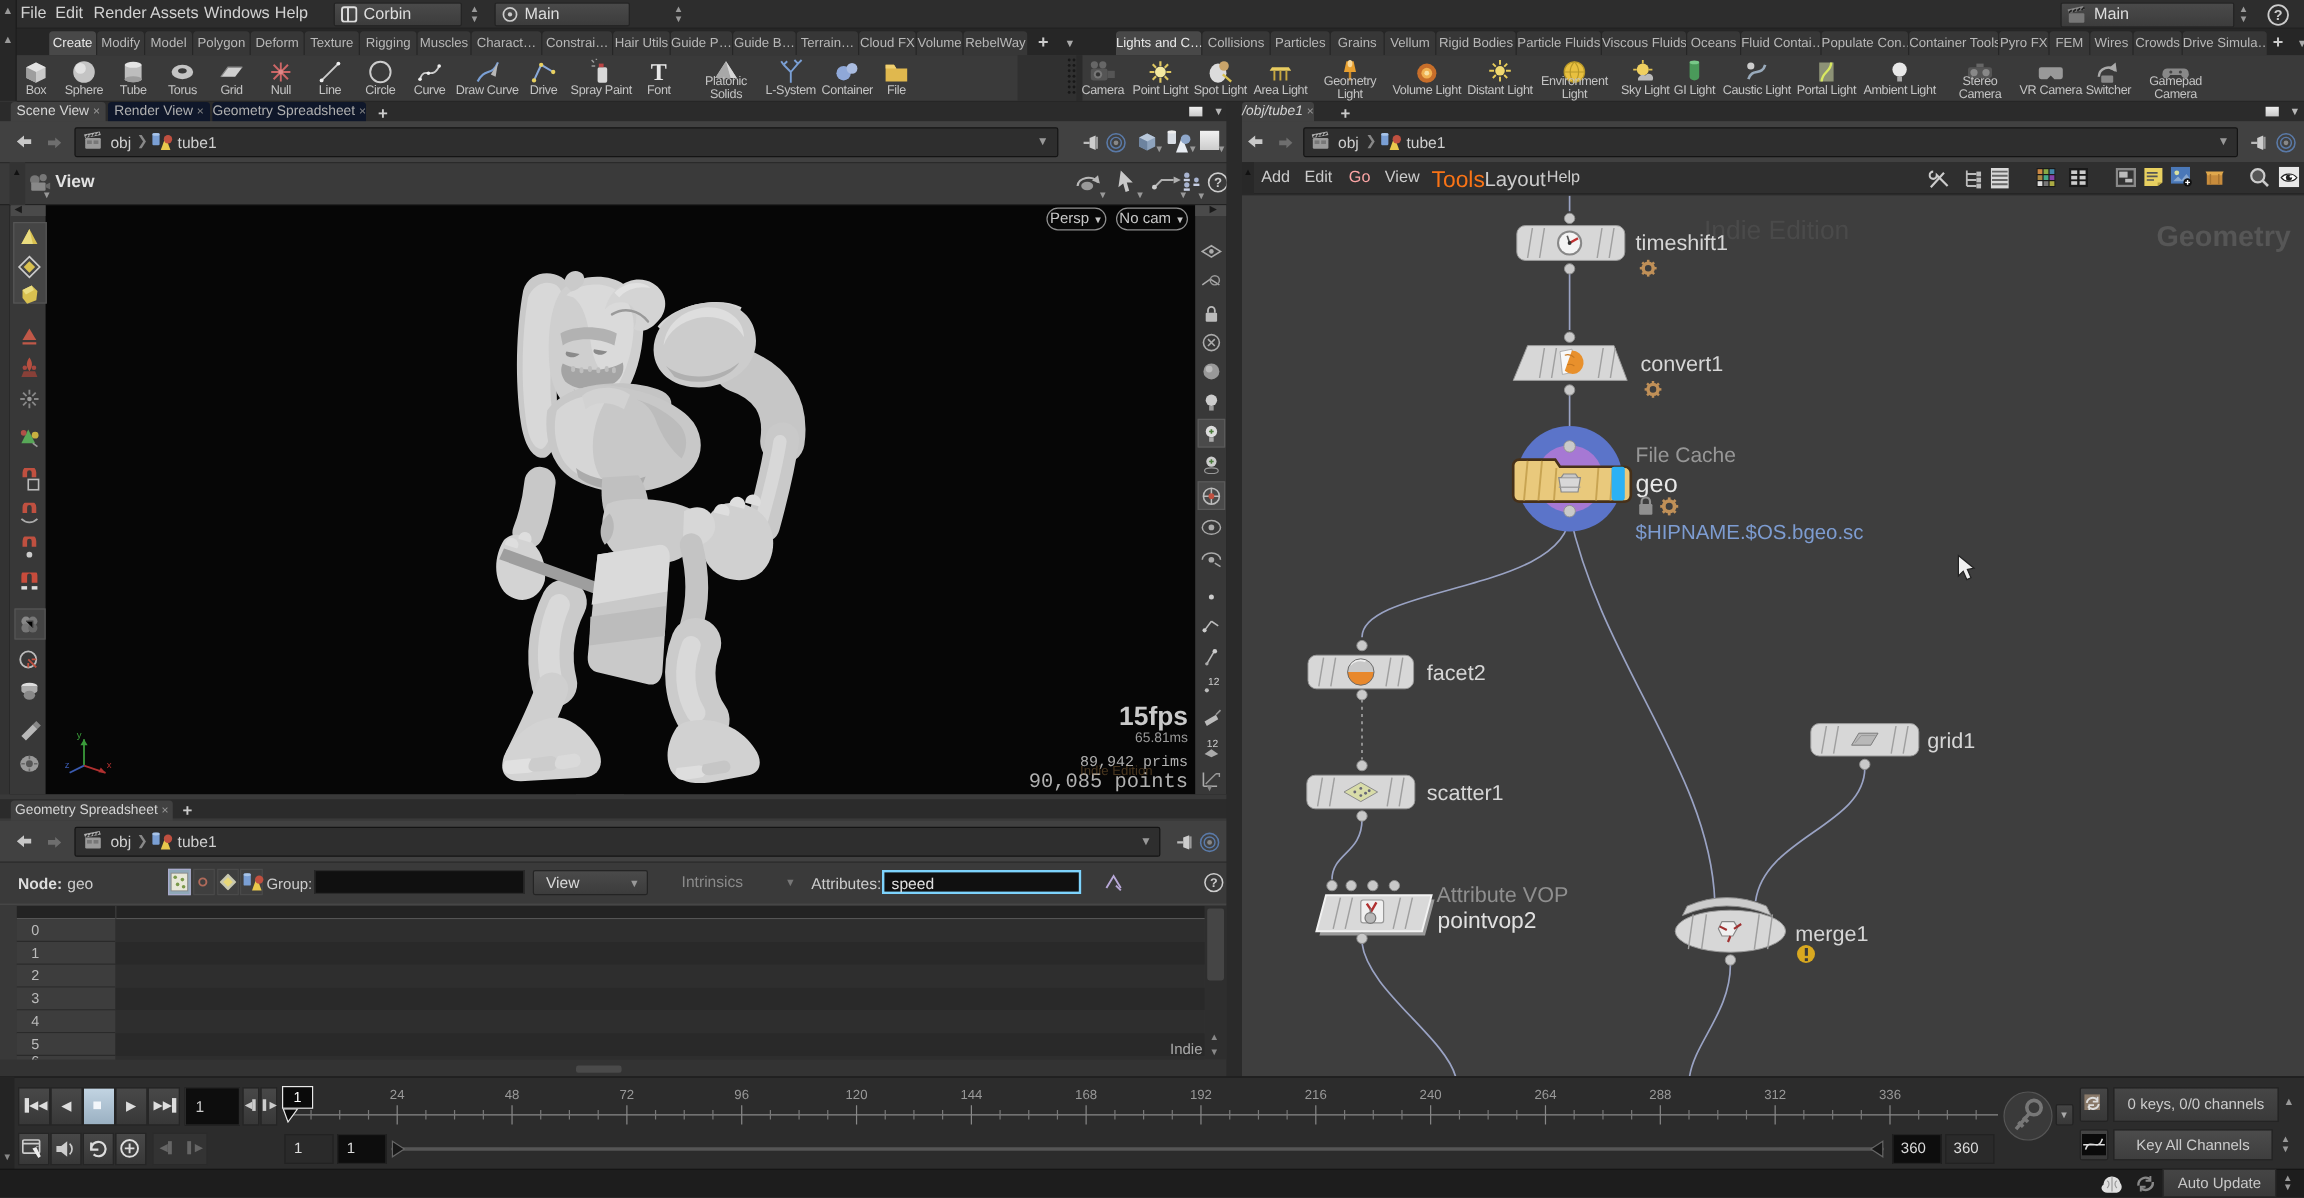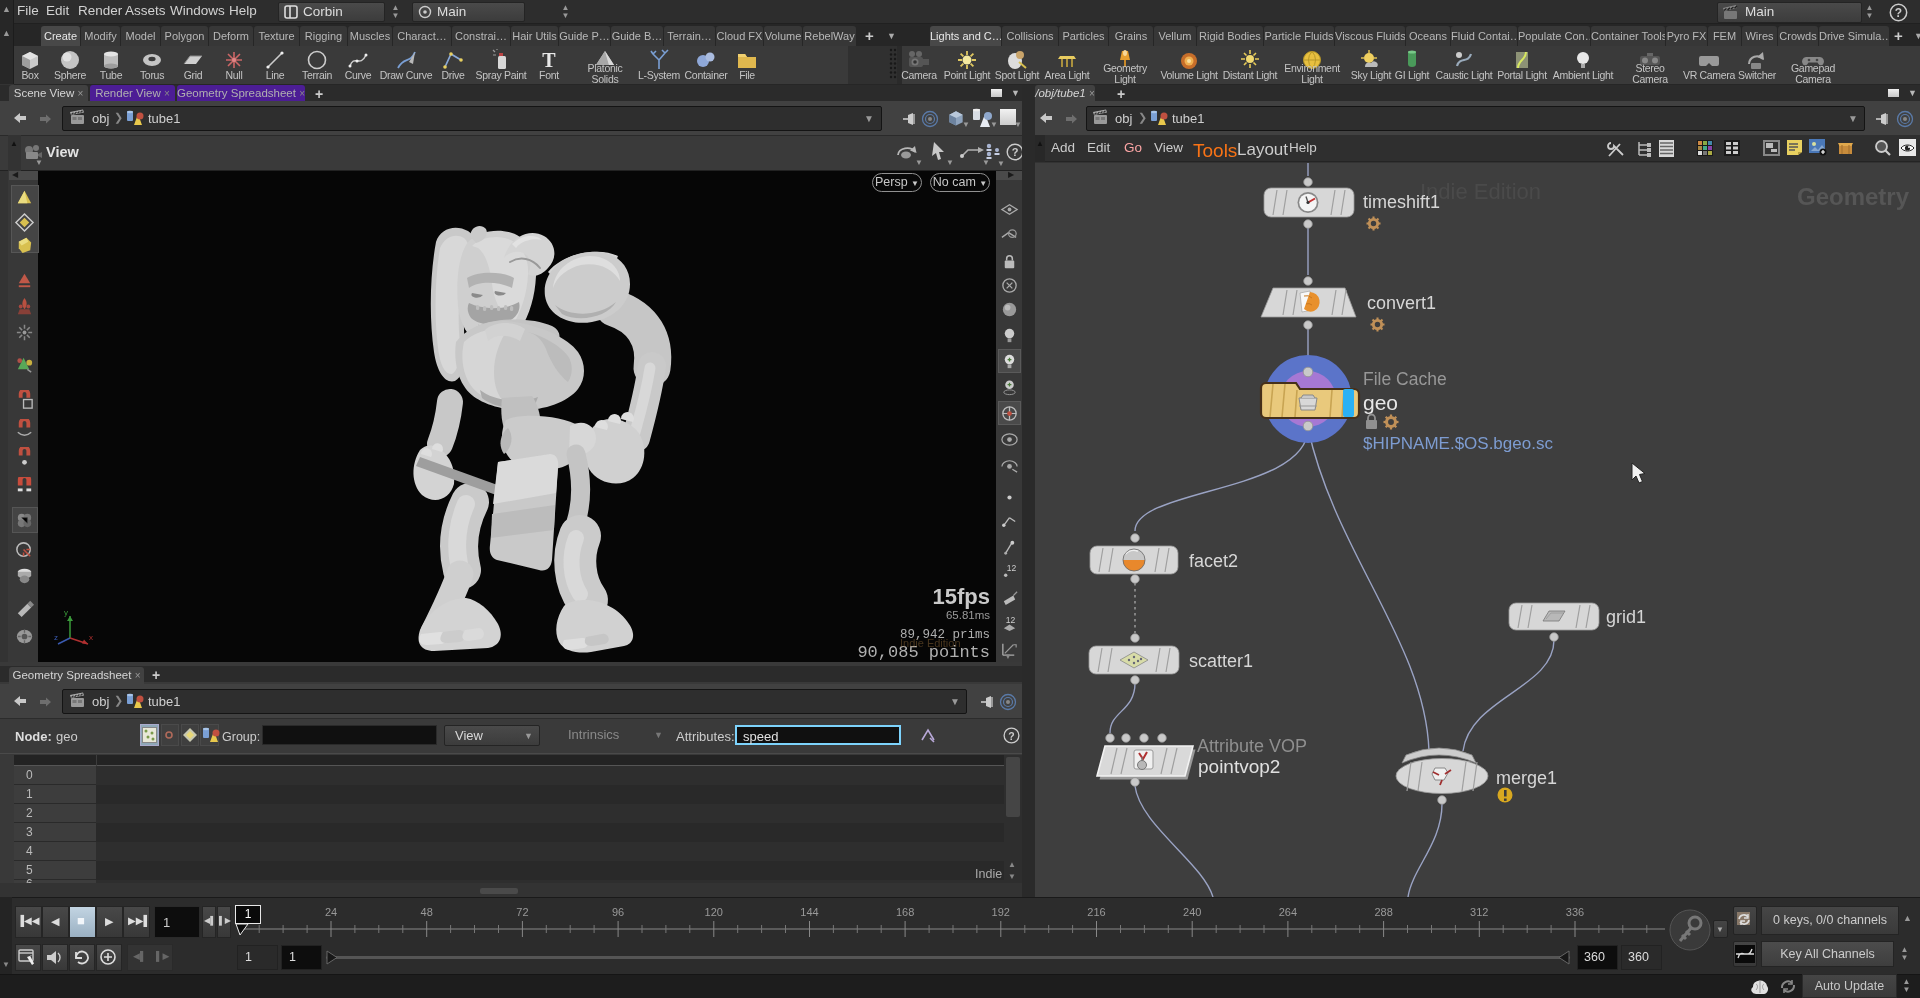--- a/index.html
+++ b/index.html
@@ -1,20 +1,20 @@
 <!DOCTYPE html>
 <html><head><meta charset="utf-8"><style>
 *{margin:0;padding:0;box-sizing:border-box}
 html,body{width:1920px;height:998px;overflow:hidden;background:#333;
   font-family:"Liberation Sans",sans-serif;-webkit-font-smoothing:antialiased}
 .a{position:absolute}
 .tab{position:absolute;top:2px;height:20px;background:#373737;color:#b8b8b8;
   font-size:11px;text-align:center;line-height:20px;border-radius:3px 3px 0 0;white-space:nowrap;overflow:hidden}
 .tab.on{background:#484848;color:#e8e8e8}
-.ptab{position:absolute;height:17px;background:#4c1d95;color:#b0b0b0;font-size:11.5px;
+.ptab{position:absolute;height:17px;background:#0f172a;color:#b0b0b0;font-size:11.5px;
   line-height:17px;border-radius:3px 3px 0 0;white-space:nowrap;text-align:center}
 .ptab.on{background:#414141;color:#d5d5d5}
 .pbar-box{position:absolute;background:#2e2e2e;border:1px solid #141414;border-radius:2px}
 .crumb{color:#cfcfcf;font-size:13px}
 .dd{position:absolute;background:linear-gradient(#4a4a4a,#3c3c3c);border:1px solid #242424;
   border-radius:2px;color:#d8d8d8;font-size:13.5px}
 .spin{position:absolute;width:15px;color:#999;font-size:8px;line-height:8px;text-align:center}
 .tbtn{position:absolute;background:linear-gradient(#454545,#383838);border:1px solid #232323;
   border-radius:2px}
 .lbl{position:absolute;color:#c4c4c4;font-size:10.5px;letter-spacing:-0.3px;text-align:center;line-height:10.5px;white-space:nowrap}
@@ -151,21 +151,21 @@
     <div class="lbl" style="left:189px;top:70px;width:90px">Null</div>
     <svg class="a" style="left:263px;top:48px" width="24" height="24" viewBox="0 0 24 24">
       <line x1="5" y1="19" x2="19" y2="5" stroke="#ccc" stroke-width="1.6"></line>
       <circle cx="5" cy="19" r="1.6" fill="#eee"></circle>
       <circle cx="19" cy="5" r="1.6" fill="#eee"></circle>
     </svg>
     <div class="lbl" style="left:230px;top:70px;width:90px">Line</div>
     <svg class="a" style="left:305px;top:48px" width="24" height="24" viewBox="0 0 24 24">
       <circle cx="12" cy="12" r="8.5" fill="none" stroke="#ccc" stroke-width="1.6"></circle>
     </svg>
-    <div class="lbl" style="left:272px;top:70px;width:90px">Terrain</div>
+    <div class="lbl" style="left:272px;top:70px;width:90px">Circle</div>
     <svg class="a" style="left:346px;top:48px" width="24" height="24" viewBox="0 0 24 24">
       <path d="M4,18 C8,6 14,20 20,7" fill="none" stroke="#ccc" stroke-width="1.5"></path>
       <circle cx="4" cy="18" r="1.5" fill="#eee"></circle>
       <circle cx="11" cy="13" r="1.5" fill="#eee"></circle>
       <circle cx="20" cy="7" r="1.5" fill="#eee"></circle>
     </svg>
     <div class="lbl" style="left:313px;top:70px;width:90px">Curve</div>
     <svg class="a" style="left:394px;top:48px" width="24" height="24" viewBox="0 0 24 24">
       <path d="M4,20 C10,8 16,16 21,4" fill="none" stroke="#7a9fd4" stroke-width="1.8"></path>
       <path d="M15,14 L21,4 L19,16 Z" fill="#b8b8b8"></path>

